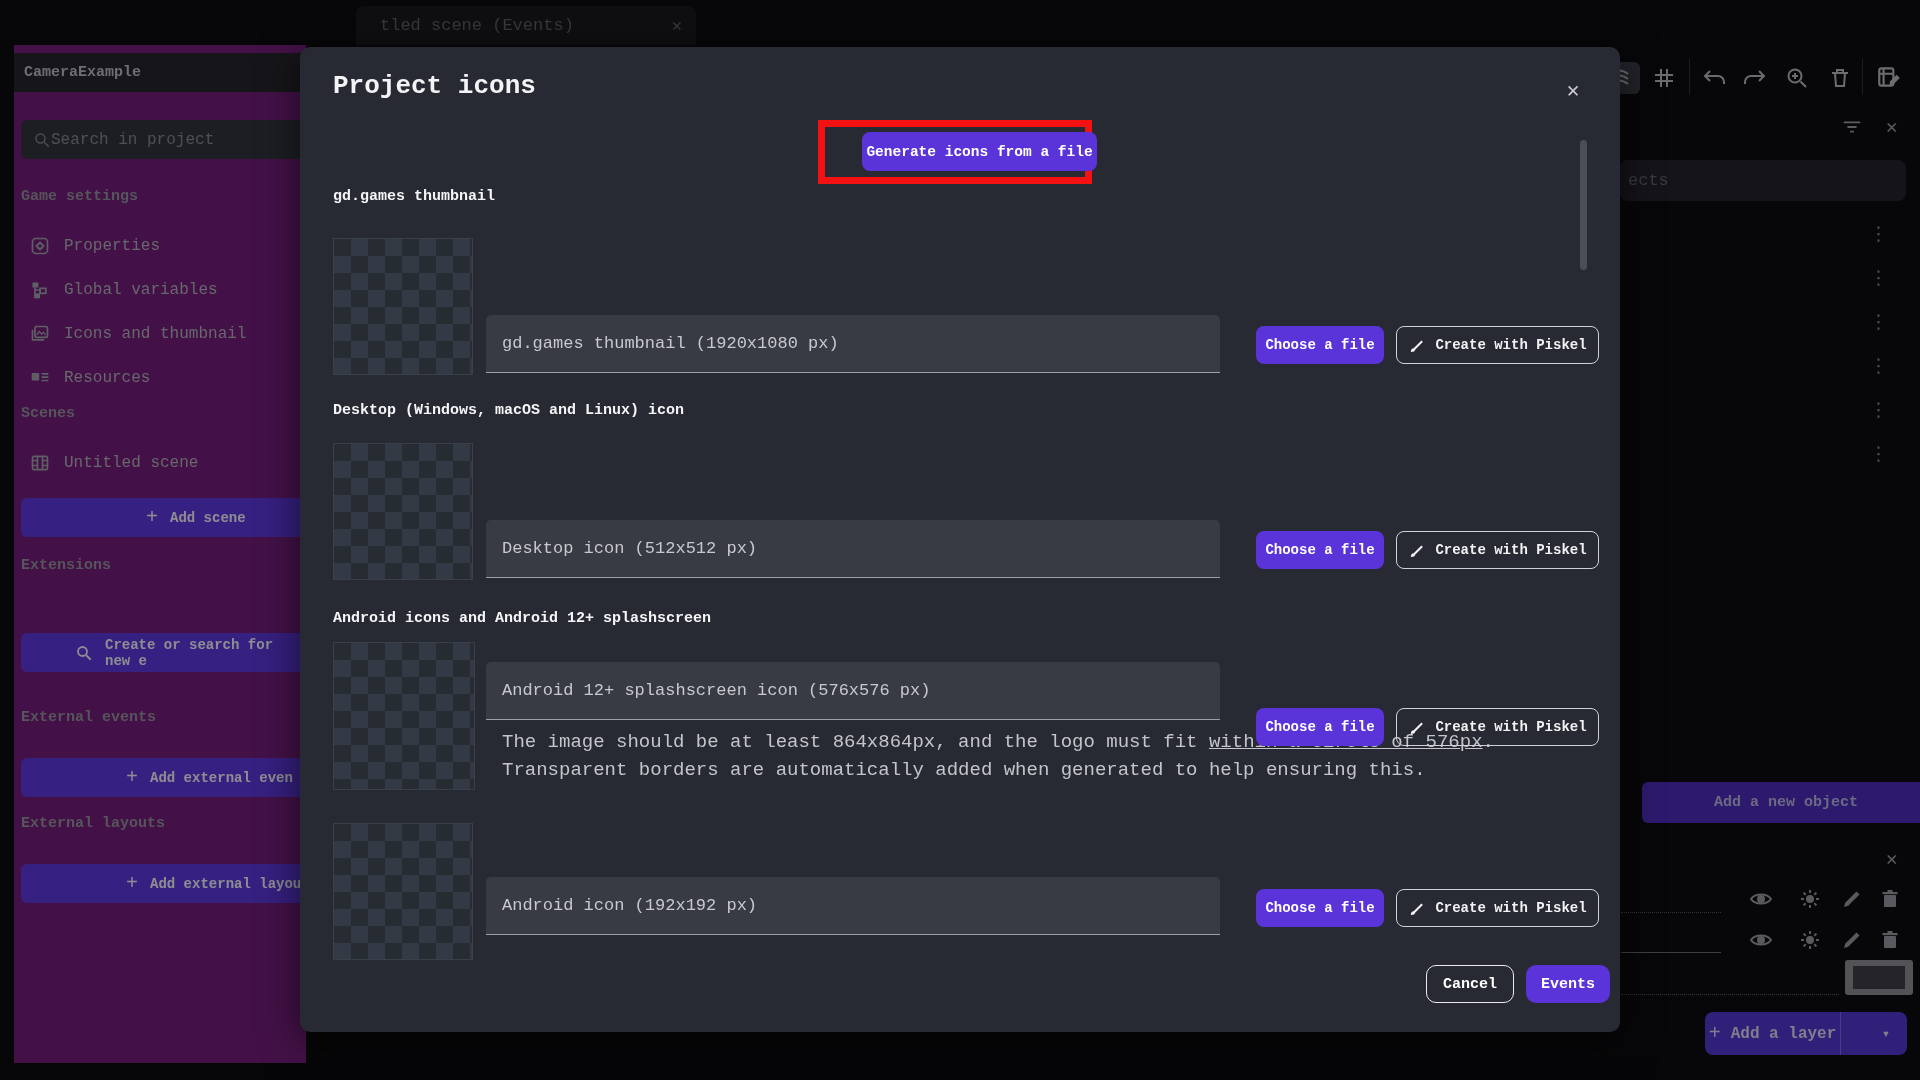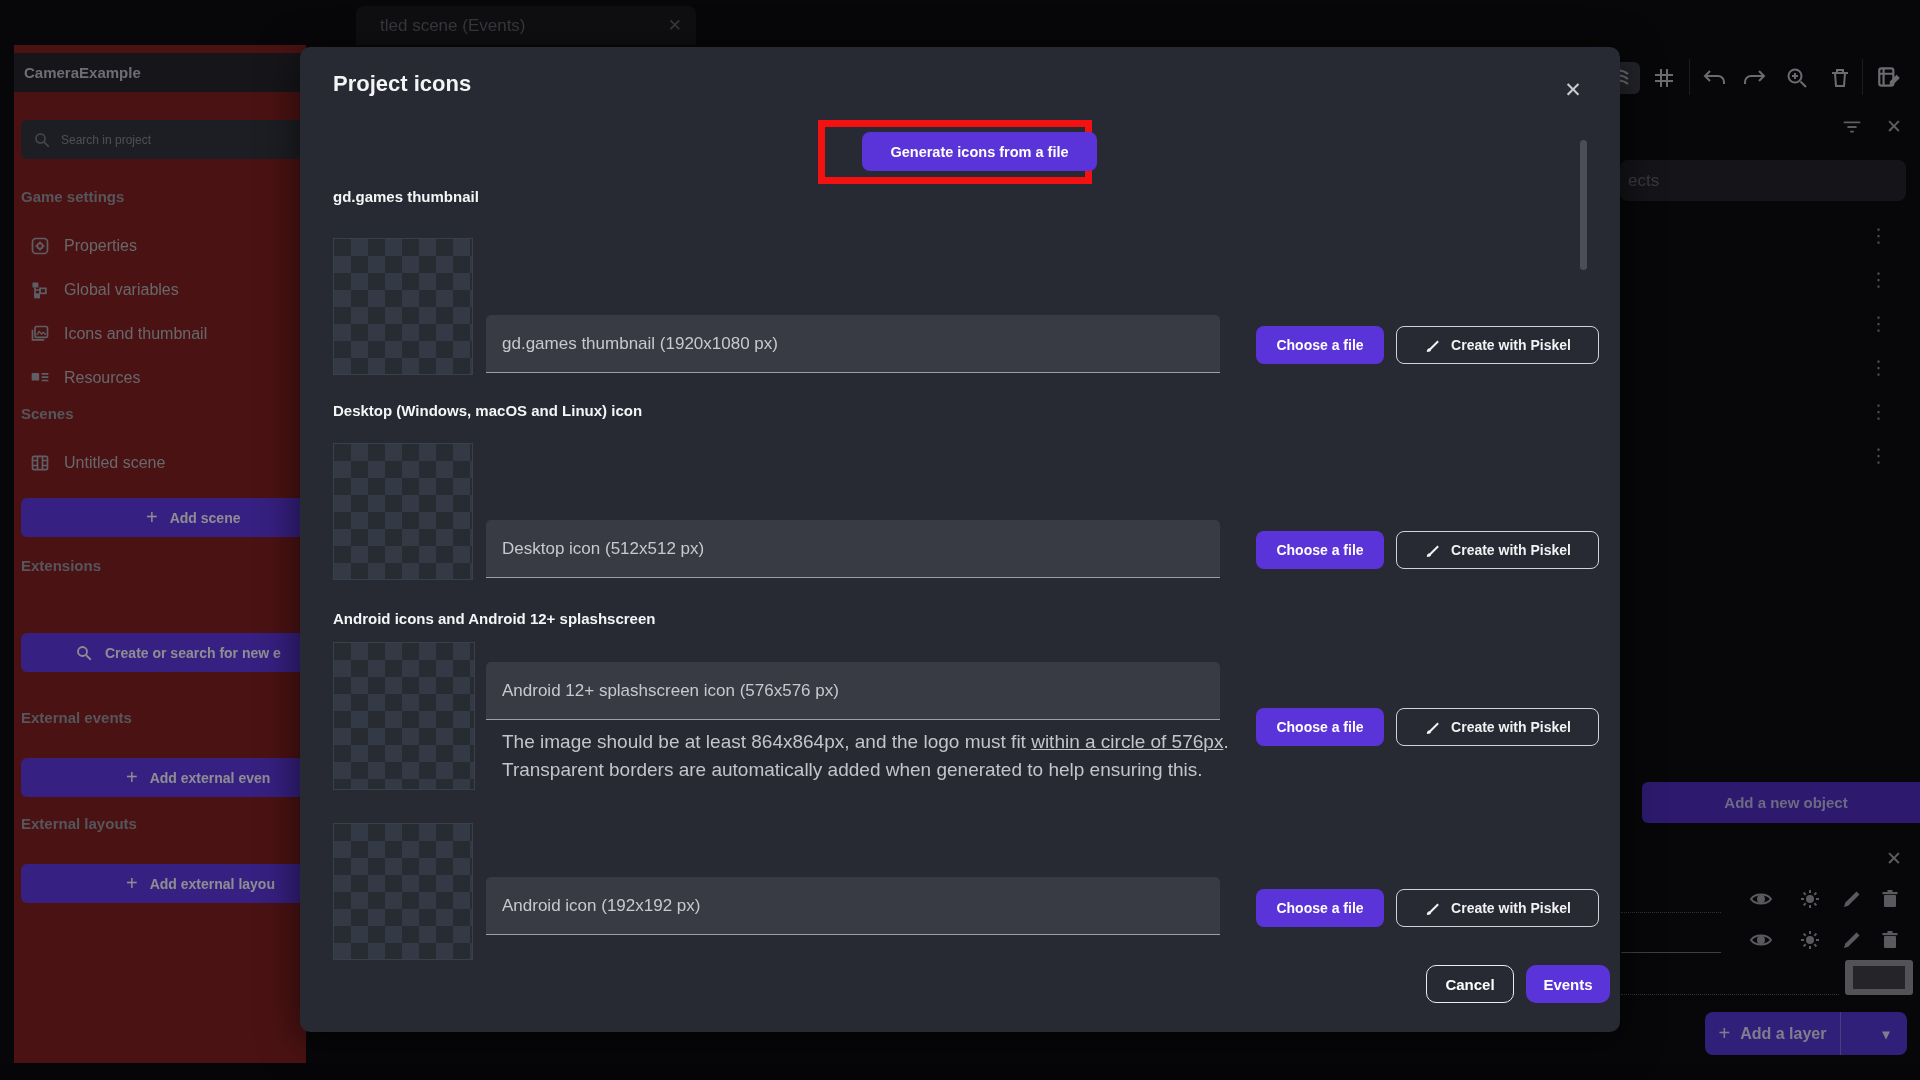--- a/index.html
+++ b/index.html
@@ -1,26 +1,26 @@
 <!DOCTYPE html>
 <html><head>
 <meta charset="utf-8">
 <style>
   * { margin:0; padding:0; box-sizing:border-box; }
   html,body { background:#0a0a0c; }
   body { font-family:"Liberation Sans", sans-serif; }
-  #stage { position:relative; width:1920px; height:1080px; overflow:hidden; background:#0a0a0c; }
+  #stage { position:relative; width:1920px; height:1080px; overflow:hidden; background:#0a0a0c;font-family:Liberation Mono, monospace; }
   .abs { position:absolute; }
   .flex { display:flex; align-items:center; }
 
   
-  #sidebar { left:14px; top:45px; width:292px; height:1018px; background:#7f1d1d; }
+  #sidebar { left:14px; top:45px; width:292px; height:1018px; background:#701a75; }
   .sb-band { left:0; top:8px; width:292px; height:39px; background:#232428; }
   .sb-proj { color:#b9bac2; font-weight:bold; font-size:15px; }
-  .sb-search { left:7px; top:75px; width:283px; height:39px; background:#303138; border-radius:6px; gap:10px; padding-left:12px; color:#83848b; font-size:12px; }
+  .sb-search { left:7px; top:75px; width:283px; height:39px; background:#303138; border-radius:6px; padding-left:12px; color:#83848b; font-size:16px; }
   .sb-sec { color:#8f9098; font-weight:bold; font-size:15px; left:7px; }
   .sb-item { left:7px; width:283px; height:36px; gap:14px; padding-left:9px; color:#aeafb6; font-size:16px; }
   .sb-item .ic { color:#9fa0a8; }
   .sb-btn { left:7px; width:283px; height:39px; background:#5b34d9; border-radius:6px; color:#f0eff7; font-weight:bold; font-size:14px; gap:12px; }
   .center { justify-content:center;margin-left:24px; }
   .ext-badge { width:30px; height:30px; border-radius:7px; background:#36363c; color:#cfd0d5; display:flex; align-items:center; justify-content:center; }
 
   #topbar-tab { left:356px; top:6px; width:340px; height:39px; background:#17171b; border-radius:8px 8px 0 0; color:#5c5d63; font-size:17px; padding:0 14px 0 24px; justify-content:space-between; }
   .tbar-ic { color:#b5b6be; }
   .tbar-div { width:1px; height:36px; background:#2c2d33; }
@@ -32,21 +32,21 @@
   .addobj { left:1618px; top:782px; width:288px; height:41px; background:#4a2ab8; border-radius:6px; color:#b7b1dd; font-weight:bold; font-size:15px; }
   .lyr-ic { color:#97989f; }
   .dotted { border-bottom:1px dotted #55565c; }
   .solid { border-bottom:1px solid #6a6b72; }
   .addlayer { left:1705px; top:1012px; width:202px; height:43px; background:#5234cc; border-radius:8px; color:#d9d5ee; font-weight:bold; font-size:16px; }
 
   #dim { left:0; top:0; width:1920px; height:1080px; background:rgba(4,4,8,0.42); z-index:5; }
 
   
   #modal { left:300px; top:47px; width:1320px; height:985px; background:#272a32; border-radius:10px; box-shadow:0 8px 40px rgba(0,0,0,0.6); z-index:10; }
-  .m-title { left:33px; top:24px; color:#f4f4f6; font-weight:bold; font-size:22px; }
+  .m-title { left:33px; top:24px; color:#f4f4f6; font-weight:bold; font-size:26px; }
   .m-close { left:1258px; top:28px; width:30px; height:30px; color:#c9cacf; font-size:21px; justify-content:center; cursor:default; }
   .redbox { left:518px; top:73px; width:274px; height:64px; border:7px solid #f31111; }
   .gen-btn { left:538px; top:85px; width:235px; height:39px; background:#5b34d9; border-radius:8px; color:#ffffff; font-weight:bold; font-size:14.5px; }
   .m-head { left:33px; color:#f4f5f7; font-weight:bold; font-size:15px; }
   .checker { left:33px; width:140px; height:137px; background-color:#272c33;
     background-image:
       linear-gradient(45deg,#333945 25%,transparent 25%,transparent 75%,#333945 75%),
       linear-gradient(45deg,#333945 25%,transparent 25%,transparent 75%,#333945 75%);
     background-size:34px 34px; background-position:0 0,17px 17px;
     border:1px solid #3a4049; }

